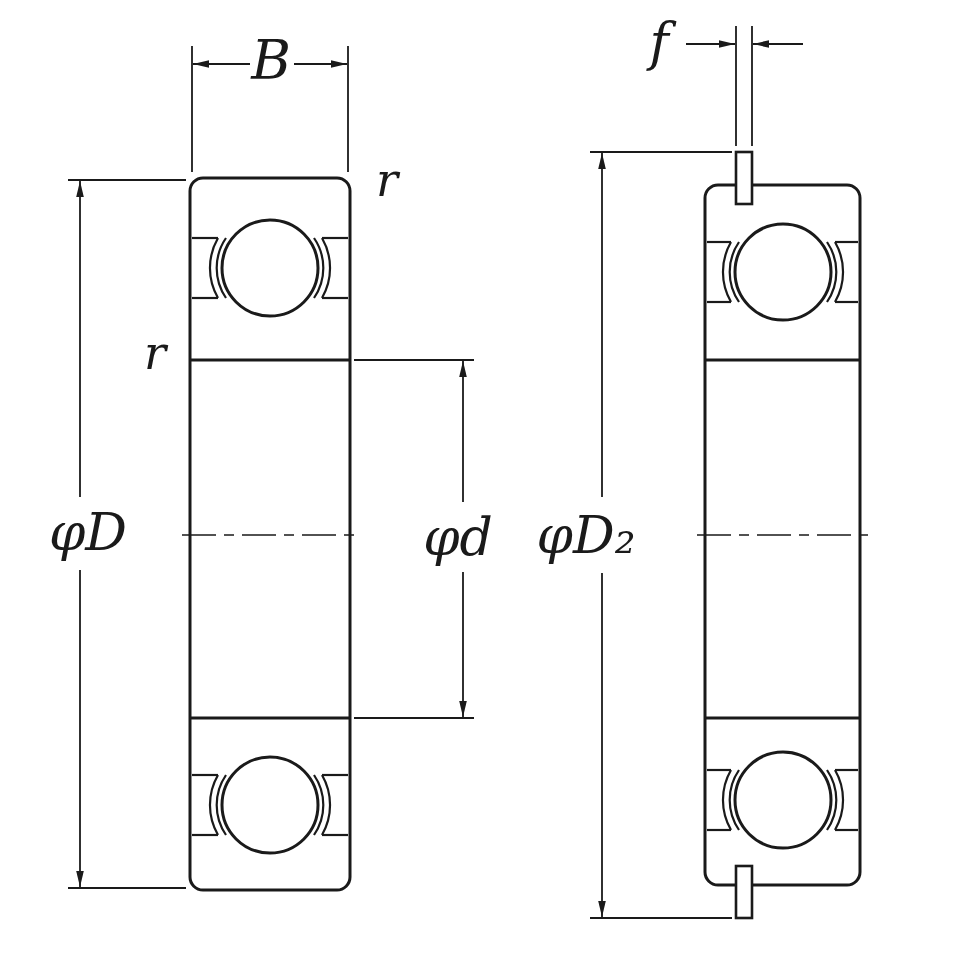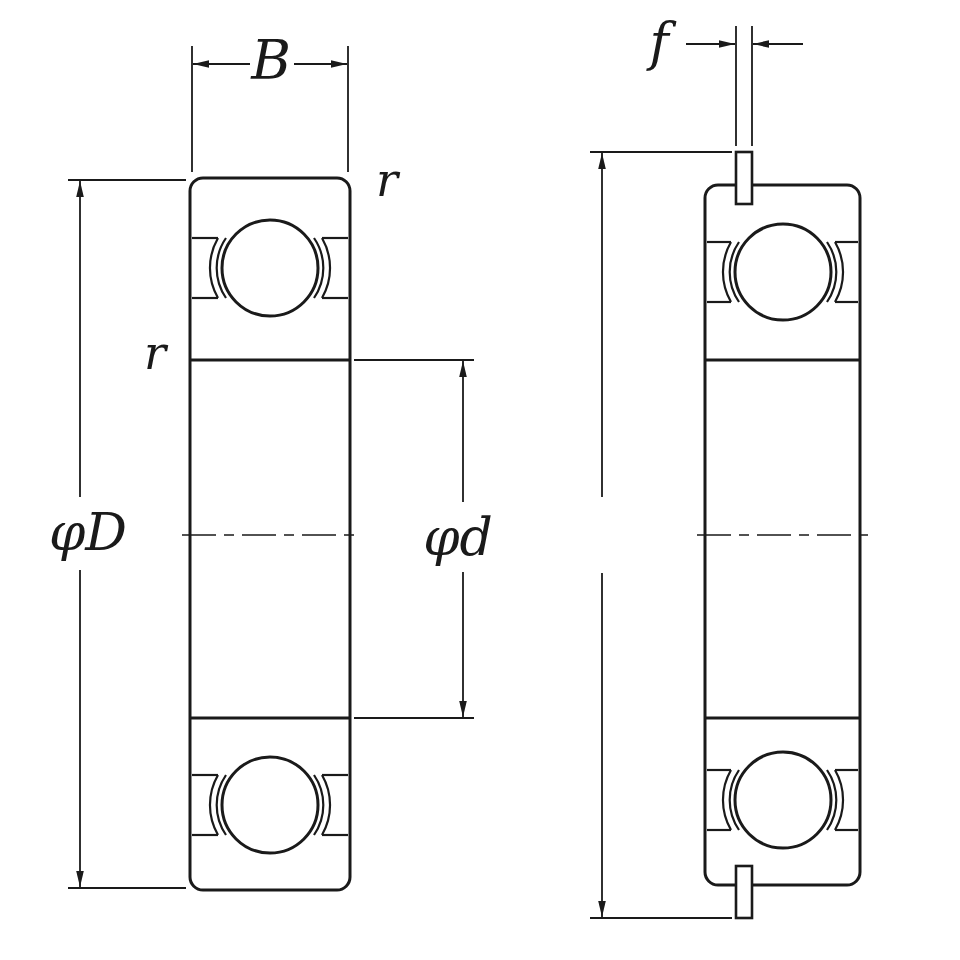--- a/index.html
+++ b/index.html
@@ -142,16 +142,17 @@
   <div class="dim-label fs54" style="left:271px;top:61px;">B</div>
 
   <div class="dim-label fs46" style="left:387px;top:180px;">r</div>
 
   <div class="dim-label fs46" style="left:155px;top:353px;">r</div>
 
   <div class="dim-label fs52" style="left:88px;top:532px;">φD</div>
 
   <div class="dim-label fs52" style="left:458px;top:537px;">φd</div>
 
+  <div class="dim-label fs52" style="left:586px;top:535px;">φD₂</div>
 
   <div class="dim-label fs52" style="left:659px;top:42px;">f</div>
 
 </div>
 
 </body></html>

